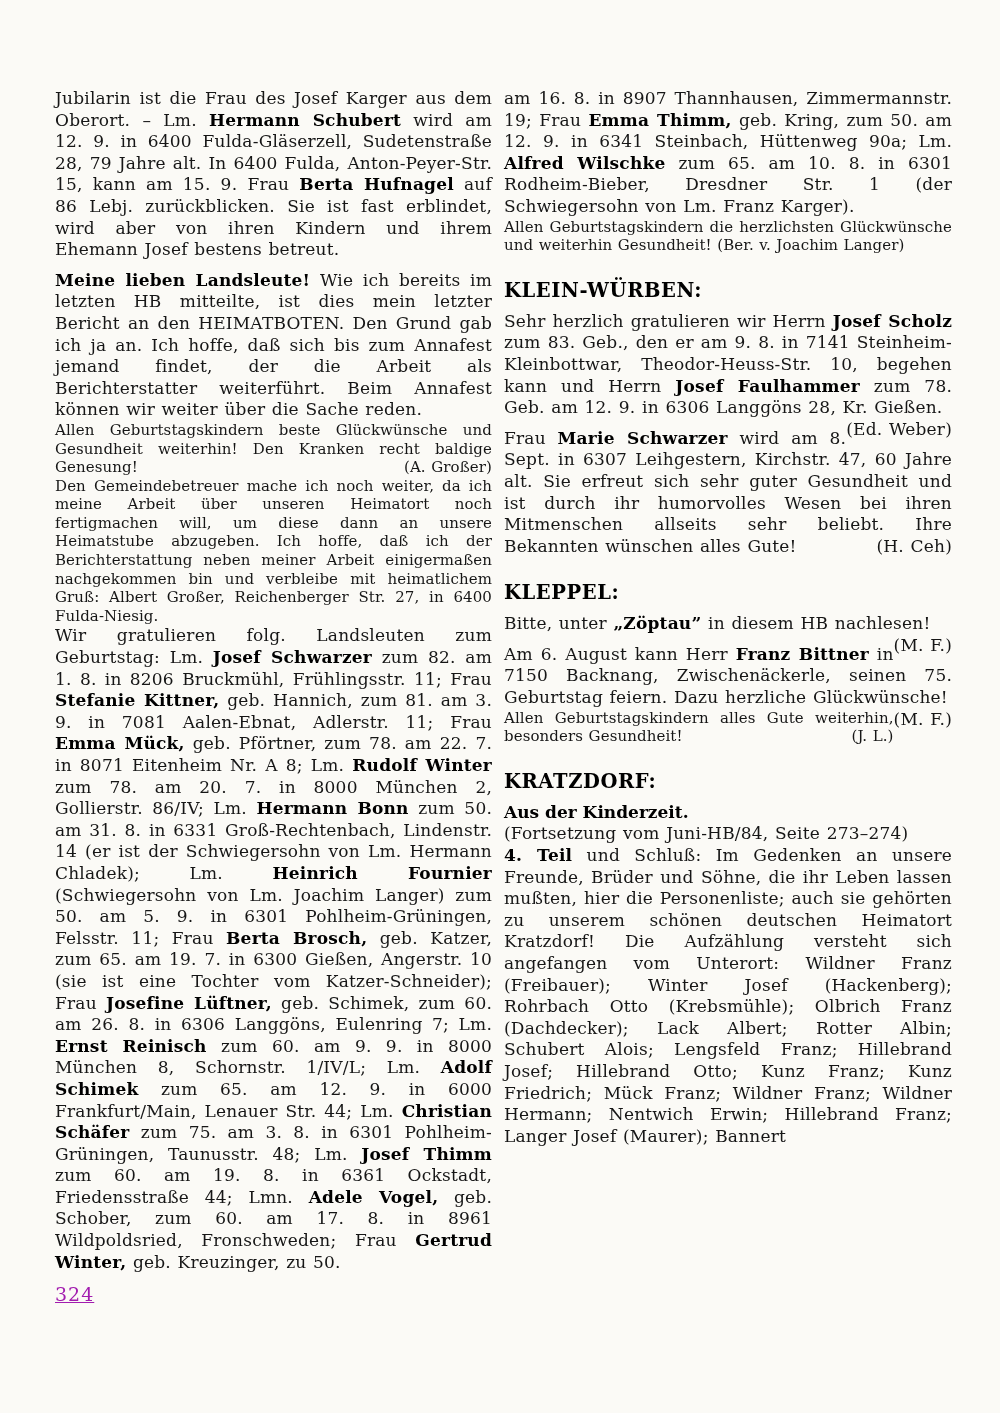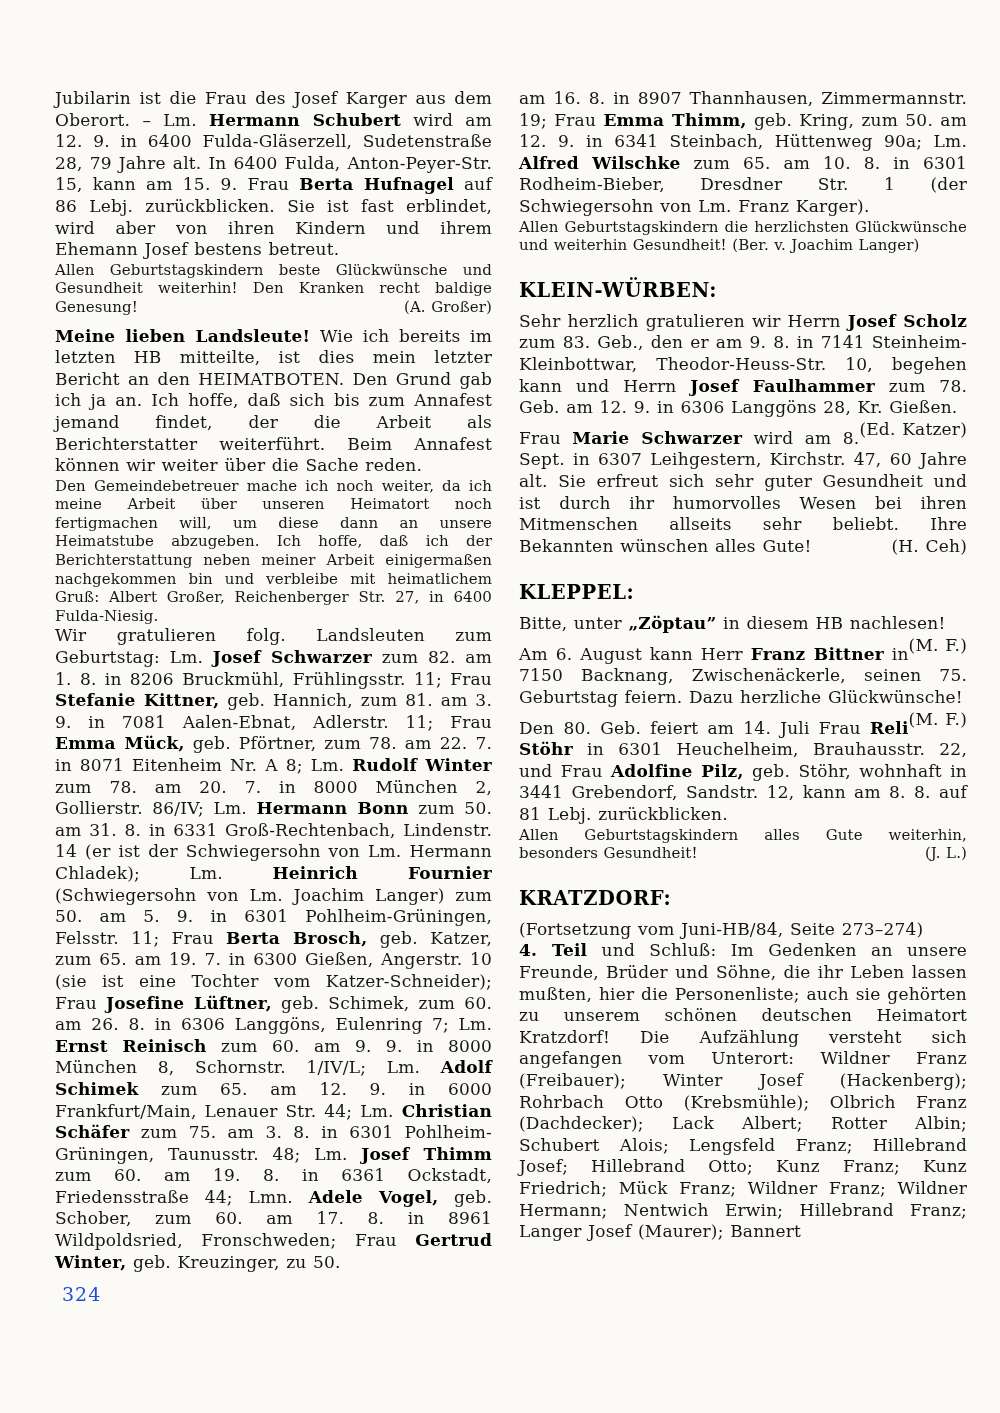--- a/index.html
+++ b/index.html
@@ -11,21 +11,21 @@
     font-family: "DejaVu Serif", "Liberation Serif", serif;
     position: relative;
     overflow: hidden;
   }
   .page {
     position: absolute;
     top: 88px;
     left: 55px;
     right: 33px;
     display: flex;
-    gap: 27px;
+    gap: 12px;
   }
   .col { flex: 1 1 0; }
   .col.left  { max-width: 437px; }
   .col.right { max-width: 448px; }
 
   p.para {
     margin: 0;
     font-size: 17px;
     line-height: 21.6px;
     text-align: justify;
@@ -52,48 +52,49 @@
   p.subheading {
     margin: 0;
     font-size: 17px;
     line-height: 21.6px;
     font-weight: bold;
     color: #000;
   }
   span.sig { float: right; }
   .page-number {
     position: absolute;
-    left: 62px;
+    left: 55px;
     top: 1283px;
     font-size: 19px;
     letter-spacing: 1px;
-    color: #1d4ed8;
+    color: #a21caf;
+    text-decoration: underline;
   }
 </style>
 </head>
 <body>
 
 <div class="page">
   <div class="col left">
       <p class="para">Jubilarin ist die Frau des Josef Karger aus dem Oberort. – Lm. <b>Hermann Schubert</b> wird am 12. 9. in 6400 Fulda-Gläserzell, Sudetenstraße 28, 79 Jahre alt. In 6400 Fulda, Anton-Peyer-Str. 15, kann am 15. 9. Frau <b>Berta Hufnagel</b> auf 86 Lebj. zurückblicken. Sie ist fast erblindet, wird aber von ihren Kindern und ihrem Ehemann Josef bestens betreut.</p>
+      <p class="para gap-above"><b>Meine lieben Landsleute!</b> Wie ich bereits im letzten HB mitteilte, ist dies mein letzter Bericht an den HEIMATBOTEN. Den Grund gab ich ja an. Ich hoffe, daß sich bis zum Annafest jemand findet, der die Arbeit als Berichterstatter weiterführt. Beim Annafest können wir weiter über die Sache reden.</p>
       <p class="para small">Allen Geburtstagskindern beste Glückwünsche und Gesundheit weiterhin! Den Kranken recht baldige Genesung! <span class="sig">(A. Großer)</span></p>
-      <p class="para gap-above"><b>Meine lieben Landsleute!</b> Wie ich bereits im letzten HB mitteilte, ist dies mein letzter Bericht an den HEIMATBOTEN. Den Grund gab ich ja an. Ich hoffe, daß sich bis zum Annafest jemand findet, der die Arbeit als Berichterstatter weiterführt. Beim Annafest können wir weiter über die Sache reden.</p>
       <p class="para small">Den Gemeindebetreuer mache ich noch weiter, da ich meine Arbeit über unseren Heimatort noch fertigmachen will, um diese dann an unsere Heimatstube abzugeben. Ich hoffe, daß ich der Berichterstattung neben meiner Arbeit einigermaßen nachgekommen bin und verbleibe mit heimatlichem Gruß: Albert Großer, Reichenberger Str. 27, in 6400 Fulda-Niesig.</p>
       <p class="para">Wir gratulieren folg. Landsleuten zum Geburtstag: Lm. <b>Josef Schwarzer</b> zum 82. am 1. 8. in 8206 Bruckmühl, Frühlingsstr. 11; Frau <b>Stefanie Kittner,</b> geb. Hannich, zum 81. am 3. 9. in 7081 Aalen-Ebnat, Adlerstr. 11; Frau <b>Emma Mück,</b> geb. Pförtner, zum 78. am 22. 7. in 8071 Eitenheim Nr. A 8; Lm. <b>Rudolf Winter</b> zum 78. am 20. 7. in 8000 München 2, Gollierstr. 86/IV; Lm. <b>Hermann Bonn</b> zum 50. am 31. 8. in 6331 Groß-Rechtenbach, Lindenstr. 14 (er ist der Schwiegersohn von Lm. Hermann Chladek); Lm. <b>Heinrich Fournier</b> (Schwiegersohn von Lm. Joachim Langer) zum 50. am 5. 9. in 6301 Pohlheim-Grüningen, Felsstr. 11; Frau <b>Berta Brosch,</b> geb. Katzer, zum 65. am 19. 7. in 6300 Gießen, Angerstr. 10 (sie ist eine Tochter vom Katzer-Schneider); Frau <b>Josefine Lüftner,</b> geb. Schimek, zum 60. am 26. 8. in 6306 Langgöns, Eulenring 7; Lm. <b>Ernst Reinisch</b> zum 60. am 9. 9. in 8000 München 8, Schornstr. 1/IV/L; Lm. <b>Adolf Schimek</b> zum 65. am 12. 9. in 6000 Frankfurt/Main, Lenauer Str. 44; Lm. <b>Christian Schäfer</b> zum 75. am 3. 8. in 6301 Pohlheim-Grüningen, Taunusstr. 48; Lm. <b>Josef Thimm</b> zum 60. am 19. 8. in 6361 Ockstadt, Friedensstraße 44; Lmn. <b>Adele Vogel,</b> geb. Schober, zum 60. am 17. 8. in 8961 Wildpoldsried, Fronschweden; Frau <b>Gertrud Winter,</b> geb. Kreuzinger, zu 50.</p>
     </div>
   <div class="col right">
       <p class="para">am 16. 8. in 8907 Thannhausen, Zimmermannstr. 19; Frau <b>Emma Thimm,</b> geb. Kring, zum 50. am 12. 9. in 6341 Steinbach, Hüttenweg 90a; Lm. <b>Alfred Wilschke</b> zum 65. am 10. 8. in 6301 Rodheim-Bieber, Dresdner Str. 1 (der Schwiegersohn von Lm. Franz Karger).</p>
       <p class="para small">Allen Geburtstagskindern die herzlichsten Glückwünsche und weiterhin Gesundheit! (Ber. v. Joachim Langer)</p>
       <h2 class="heading">KLEIN-WÜRBEN:</h2>
-      <p class="para">Sehr herzlich gratulieren wir Herrn <b>Josef Scholz</b> zum 83. Geb., den er am 9. 8. in 7141 Steinheim-Kleinbottwar, Theodor-Heuss-Str. 10, begehen kann und Herrn <b>Josef Faulhammer</b> zum 78. Geb. am 12. 9. in 6306 Langgöns 28, Kr. Gießen. <span class="sig">(Ed. Katzer)</span></p>
+      <p class="para">Sehr herzlich gratulieren wir Herrn <b>Josef Scholz</b> zum 83. Geb., den er am 9. 8. in 7141 Steinheim-Kleinbottwar, Theodor-Heuss-Str. 10, begehen kann und Herrn <b>Josef Faulhammer</b> zum 78. Geb. am 12. 9. in 6306 Langgöns 28, Kr. Gießen. <span class="sig">(Ed. Weber)</span></p>
       <p class="para gap-above">Frau <b>Marie Schwarzer</b> wird am 8. Sept. in 6307 Leihgestern, Kirchstr. 47, 60 Jahre alt. Sie erfreut sich sehr guter Gesundheit und ist durch ihr humorvolles Wesen bei ihren Mitmenschen allseits sehr beliebt. Ihre Bekannten wünschen alles Gute! <span class="sig">(H. Ceh)</span></p>
       <h2 class="heading">KLEPPEL:</h2>
       <p class="para">Bitte, unter <b>„Zöptau”</b> in diesem HB nachlesen! <span class="sig">(M. F.)</span></p>
       <p class="para gap-above">Am 6. August kann Herr <b>Franz Bittner</b> in 7150 Backnang, Zwischenäckerle, seinen 75. Geburtstag feiern. Dazu herzliche Glückwünsche! <span class="sig">(M. F.)</span></p>
-      <p class="para gap-above">Den 80. Geb. feiert am 14. Juli Frau <b>Reli Stöhr</b> in 6301 Heuchelheim, Brauhausstr. 22, und Frau <b>Adolfine Pilz,</b> geb. Stöhr, wohnhaft in 3441 Grebendorf, Sandstr. 12, kann am 8. 8. auf 81 Lebj. zurückblicken.</p>
       <p class="para small">Allen Geburtstagskindern alles Gute weiterhin, besonders Gesundheit! <span class="sig">(J. L.)</span></p>
       <h2 class="heading">KRATZDORF:</h2>
+      <p class="subheading">Aus der Kinderzeit.</p>
       <p class="para">(Fortsetzung vom Juni-HB/84, Seite 273–274)</p>
       <p class="para"><b>4. Teil</b> und Schluß: Im Gedenken an unsere Freunde, Brüder und Söhne, die ihr Leben lassen mußten, hier die Personenliste; auch sie gehörten zu unserem schönen deutschen Heimatort Kratzdorf! Die Aufzählung versteht sich angefangen vom Unterort: Wildner Franz (Freibauer); Winter Josef (Hackenberg); Rohrbach Otto (Krebsmühle); Olbrich Franz (Dachdecker); Lack Albert; Rotter Albin; Schubert Alois; Lengsfeld Franz; Hillebrand Josef; Hillebrand Otto; Kunz Franz; Kunz Friedrich; Mück Franz; Wildner Franz; Wildner Hermann; Nentwich Erwin; Hillebrand Franz; Langer Josef (Maurer); Bannert</p>
     </div>
 </div>
 
 <div class="page-number">324</div>
 
 </body></html>

